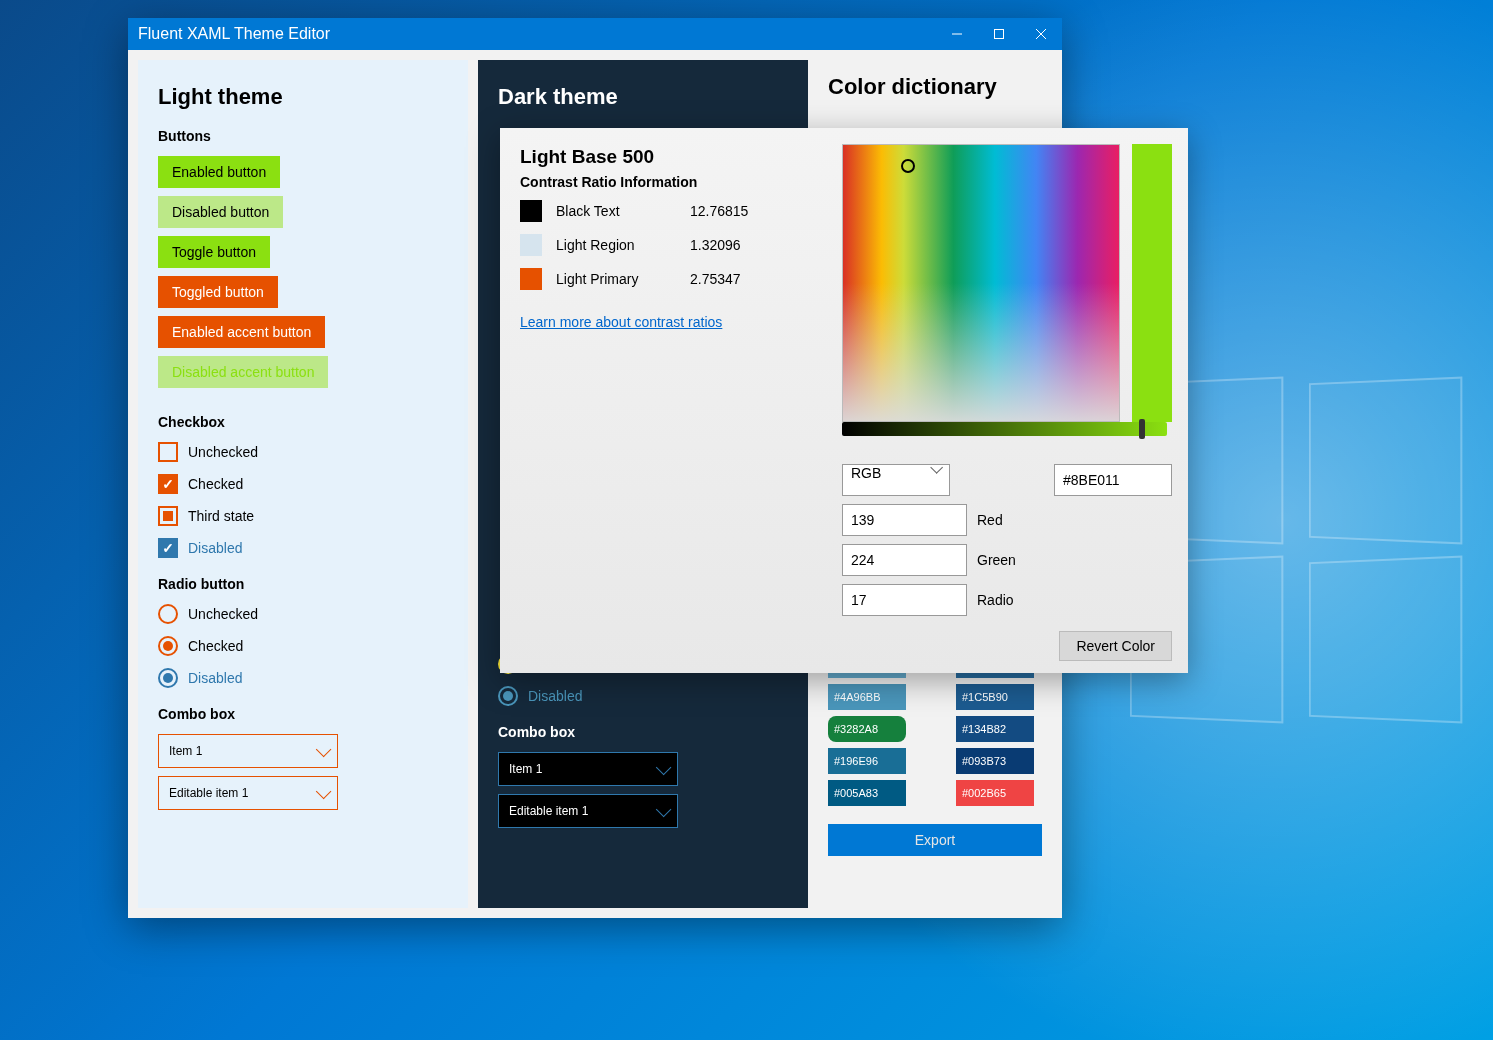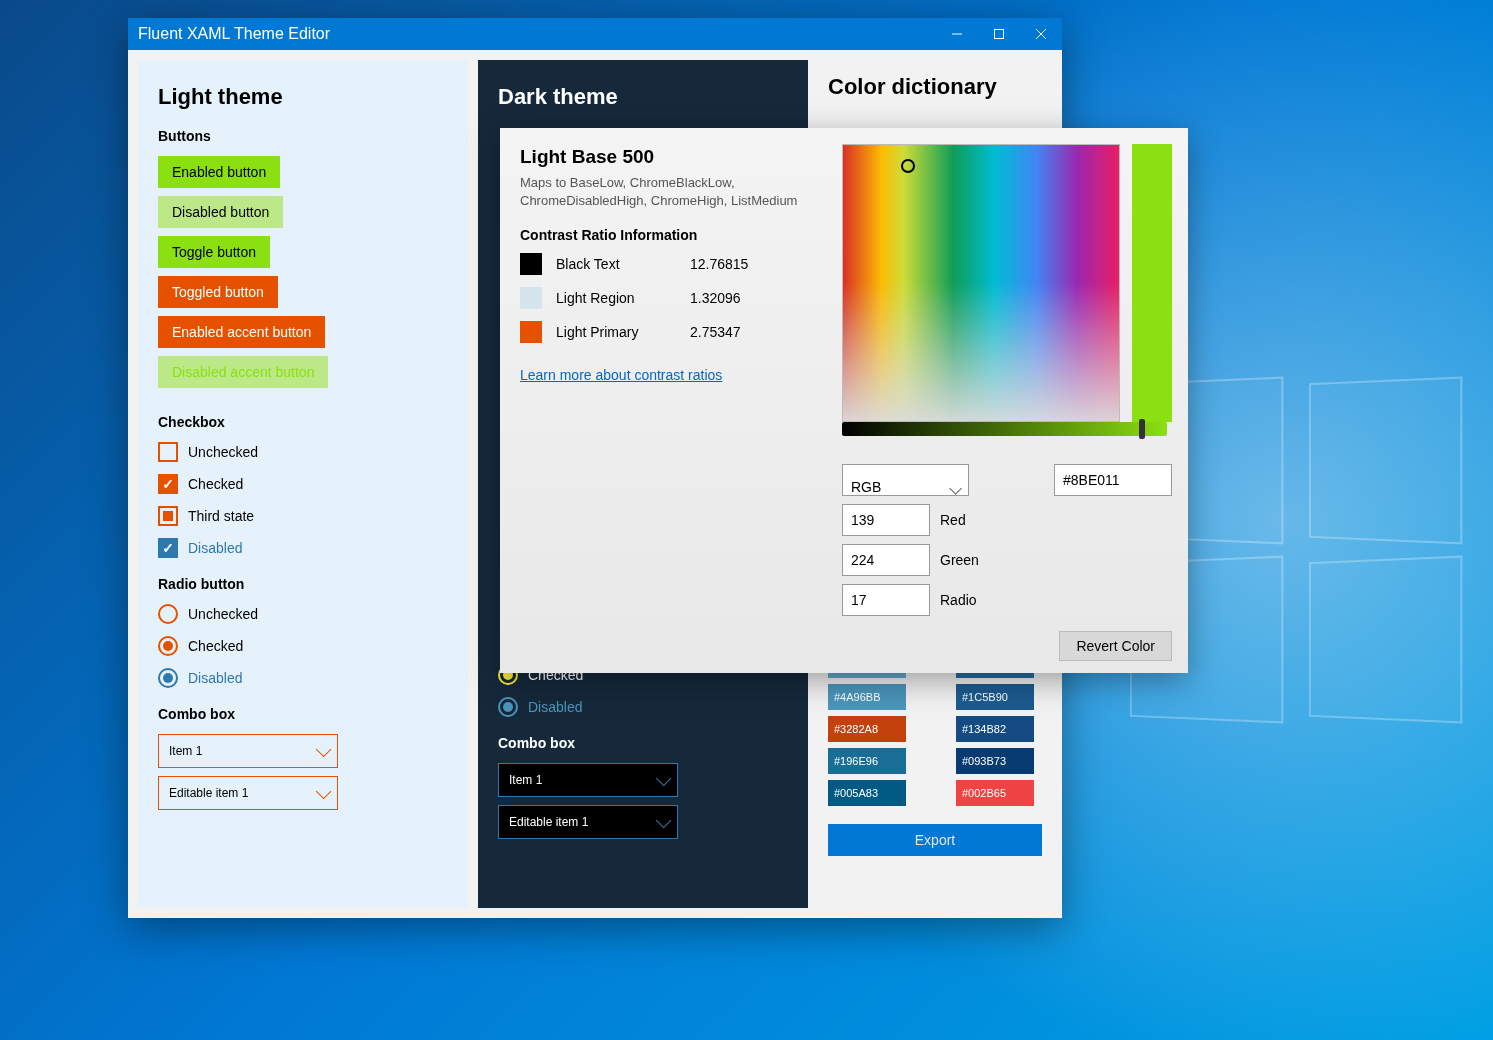--- a/index.html
+++ b/index.html
@@ -47,21 +47,21 @@
 }
 .panel {
   width: 330px; margin: 10px 0 10px 10px; padding: 24px 20px;
   position: relative;
 }
 .panel.light { background: #e6f2fb; color: #000; }
 .panel.dark { background: #15293b; color: #fff; }
 .side-panel {
   flex: 1; padding: 24px 20px 10px 20px; background: #f2f2f2;
 }
-.panel h2, .side-panel h2 { font-size: 22px; font-weight: 600; margin-bottom: 15px; }
+.panel h2, .side-panel h2 { font-size: 22px; font-weight: 600; margin-bottom: 4px; }
 .section-label { font-size: 14px; font-weight: 600; margin: 18px 0 12px 0; }
 
 .btn { display: inline-block; padding: 8px 14px; font-size: 14px; margin-bottom: 8px; border: none; }
 .btn-green { background: #8BE011; color: #000; }
 .btn-green-disabled { background: #bce888; color: #000000; }
 .btn-accent { background: #E65100; color: #fff; }
 .btn-accent-disabled { background: #bce888; color: #8BE011; }
 
 .cb-row, .rb-row { display: flex; align-items: center; gap: 10px; margin-bottom: 12px; font-size: 14px; }
 .cb-box { width: 20px; height: 20px; border: 2px solid #E65100; display: flex; align-items: center; justify-content: center; }
@@ -126,23 +126,23 @@
   float: left;
 }
 .cp-ring { position: absolute; width: 14px; height: 14px; border: 2px solid #000; border-radius: 50%; left: 58px; top: 14px; }
 .cp-preview { width: 40px; height: 278px; background: #8BE011; float: right; }
 .cp-lightness { clear: both; width: 325px; height: 14px; margin-top: 20px; border-radius: 2px; background: linear-gradient(to right, #000, #8BE011); position: relative; }
 .cp-lightness-handle { position: absolute; right: 22px; top: -3px; width: 6px; height: 20px; background: #333; border-radius: 2px; }
 
 .cp-inputs { margin-top: 28px; }
 .cp-row { display: flex; align-items: center; gap: 10px; margin-bottom: 8px; font-size: 14px; }
 .cp-select, .cp-input { height: 32px; border: 1px solid #999; background: #fff; padding: 0 8px; font-size: 14px; }
-.cp-select { width: 127px; display: flex; align-items: flex-end; position: relative; }
+.cp-select { width: 108px; display: flex; align-items: flex-start; position: relative; }
 .cp-select::after { content: ""; position: absolute; right: 10px; width: 8px; height: 8px; border-right: 1px solid #666; border-bottom: 1px solid #666; transform: rotate(45deg) translateY(-3px); }
-.cp-input { width: 88px; }
+.cp-input { width: 125px; }
 .cp-hex { position: absolute; right: 0; top: 0; width: 118px; }
 .cp-inputs { position: relative; }
 .cp-revert { position: absolute; right: 16px; bottom: 12px; padding: 6px 16px; background: #d8d8d8; border: 1px solid #bbb; font-size: 14px; }
 </style>
 </head>
 <body>
 
 <div class="desktop-bg"></div>
 <div class="win-squares">
   <div></div>
@@ -248,41 +248,40 @@
         </div>
     </div>
 
     <div class="side-panel">
       <h2>Color dictionary</h2>
       <div class="swatch-cols">
         <div class="swatch-col" id="swatch-col-1">
             <div class="swatch darktext" style="background: rgb(139, 224, 17);">#8BE011</div>
             <div class="swatch" style="background: rgb(99, 170, 205);">#63AACD</div>
             <div class="swatch" style="background: rgb(74, 150, 187);">#4A96BB</div>
-            <div class="swatch" style="background: #c2410c;">#3282A8</div>
+            <div class="swatch" style="background: #15803d; border-radius: 8px;">#3282A8</div>
             <div class="swatch" style="background: rgb(25, 110, 150);">#196E96</div>
             <div class="swatch" style="background: rgb(0, 90, 131);">#005A83</div>
           </div>
         <div class="swatch-col" id="swatch-col-2">
             <div class="swatch" style="background: rgb(47, 120, 173);">#2F78AD</div>
             <div class="swatch" style="background: rgb(38, 107, 159);">#266B9F</div>
             <div class="swatch" style="background: rgb(28, 91, 144);">#1C5B90</div>
             <div class="swatch" style="background: rgb(19, 75, 130);">#134B82</div>
             <div class="swatch" style="background: rgb(9, 59, 115);">#093B73</div>
             <div class="swatch" style="background: #ef4444;">#002B65</div>
           </div>
       </div>
       <div class="export-btn">Export</div>
     </div>
   </div>
 
   <div class="color-popup">
     <div class="cp-left">
       <div class="cp-title">Light Base 500</div>
-      <div class="cp-desc">Maps to BaseLow, ChromeBlackLow, ChromeDisabledHigh, ChromeHigh, ListMedium</div>
       <div class="cp-section">Contrast Ratio Information</div>
       <div id="contrast-rows">
           <div class="cp-contrast-row">
             <div class="cp-sw" style="background:#000000"></div>
     <div class="cp-cname">Black Text</div>
     <div>12.76815</div>
           </div>
           <div class="cp-contrast-row">
             <div class="cp-sw" style="background:#d6e4ee"></div>
     <div class="cp-cname">Light Region</div>

